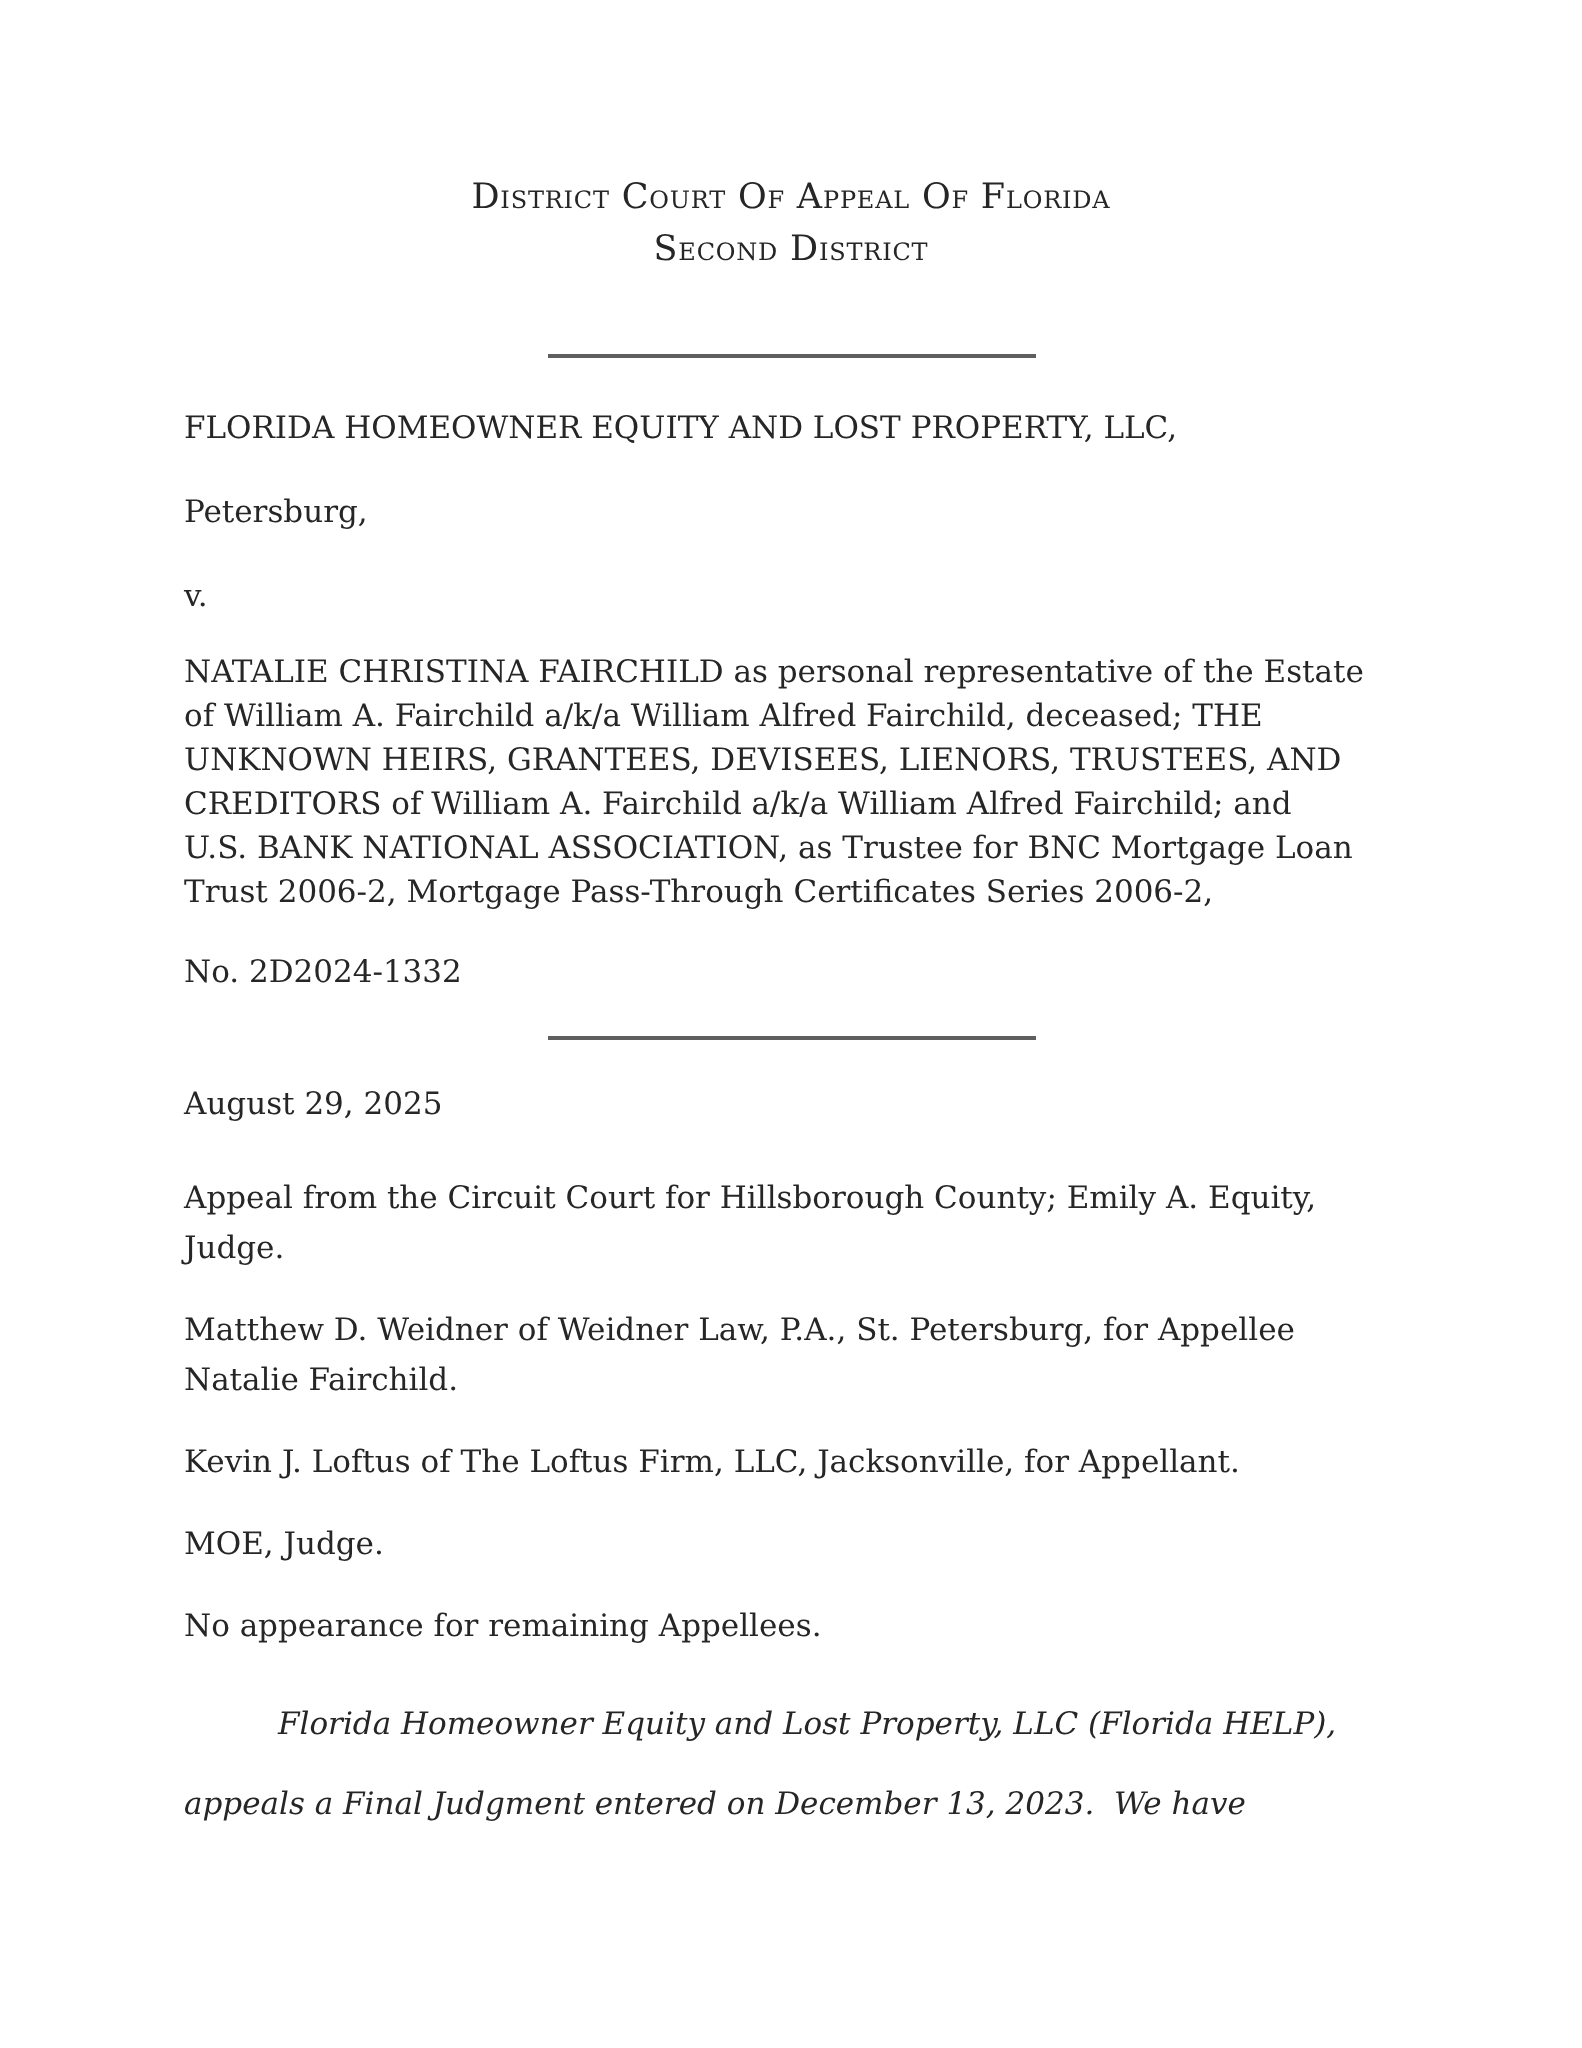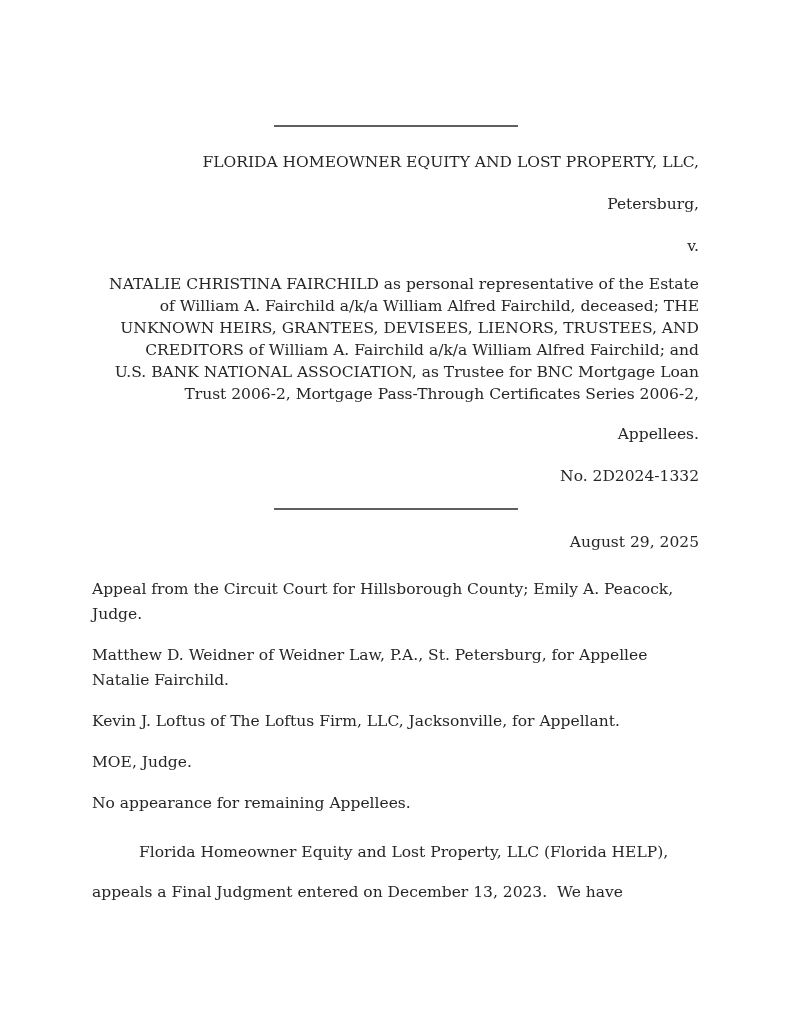--- a/index.html
+++ b/index.html
@@ -32,75 +32,77 @@
     border: none;
     border-top: 2px solid #5f5f5f;
     width: 244px;
     margin: 0 auto;
   }
   .rule-top   { margin-top: 39px; }
   .rule-bottom{ margin-top: 19px; }
   .caption p {
     margin: 17px 0 0 0;
     line-height: 25px;
-    text-align: right;
+    text-align: left;
   }
   .caption .parties {
     line-height: 22px;
     white-space: pre-line;
     margin-top: 14px;
   }
   .caption .appellant-name { margin-top: 23px; }
   .opinion-date {
-    text-align: right;
+    text-align: left;
     line-height: 25px;
     margin: 20px 0 0 0;
   }
   .left-block {
     text-align: left;
     line-height: 25px;
     margin: 16px 0 0 0;
   }
   .first-left-block { margin-top: 22px; }
   .body-paragraph {
     text-align: left;
     line-height: 40px;
     margin: 16px 0 0 0;
     text-indent: 47px;
+    font-style: italic;
   }
 </style>
 </head>
 <body>
 
 <div class="page">
 
   <div class="court-header">
+    <p class="court-title">District Court Of Appeal Of Florida</p>
+    <p class="court-title">Second District</p>
   </div>
 
   <hr class="rule rule-top">
 
   <div class="caption">
     <p class="appellant-name">FLORIDA HOMEOWNER EQUITY AND LOST PROPERTY, LLC,</p>
     <p>Petersburg,</p>
     <p>v.</p>
     <p class="parties">NATALIE CHRISTINA FAIRCHILD as personal representative of the Estate
 of William A. Fairchild a/k/a William Alfred Fairchild, deceased; THE
 UNKNOWN HEIRS, GRANTEES, DEVISEES, LIENORS, TRUSTEES, AND
 CREDITORS of William A. Fairchild a/k/a William Alfred Fairchild; and
 U.S. BANK NATIONAL ASSOCIATION, as Trustee for BNC Mortgage Loan
 Trust 2006-2, Mortgage Pass-Through Certificates Series 2006-2,</p>
-    <p>Appellees.</p>
     <p>No. 2D2024-1332</p>
   </div>
 
   <hr class="rule rule-bottom">
 
   <p class="opinion-date">August 29, 2025</p>
 
-  <p class="left-block first-left-block">Appeal from the Circuit Court for Hillsborough County; Emily A. Peacock, Judge.</p>
+  <p class="left-block first-left-block">Appeal from the Circuit Court for Hillsborough County; Emily A. Equity, Judge.</p>
 
   <p class="left-block">Matthew D. Weidner of Weidner Law, P.A., St. Petersburg, for Appellee Natalie Fairchild.</p>
 
   <p class="left-block">Kevin J. Loftus of The Loftus Firm, LLC, Jacksonville, for Appellant.</p>
 
   <p class="left-block">MOE, Judge.</p>
 
   <p class="left-block">No appearance for remaining Appellees.</p>
 
   <p class="body-paragraph">Florida Homeowner Equity and Lost Property, LLC (Florida HELP), appeals a Final Judgment entered on December 13, 2023.&nbsp; We have</p>

